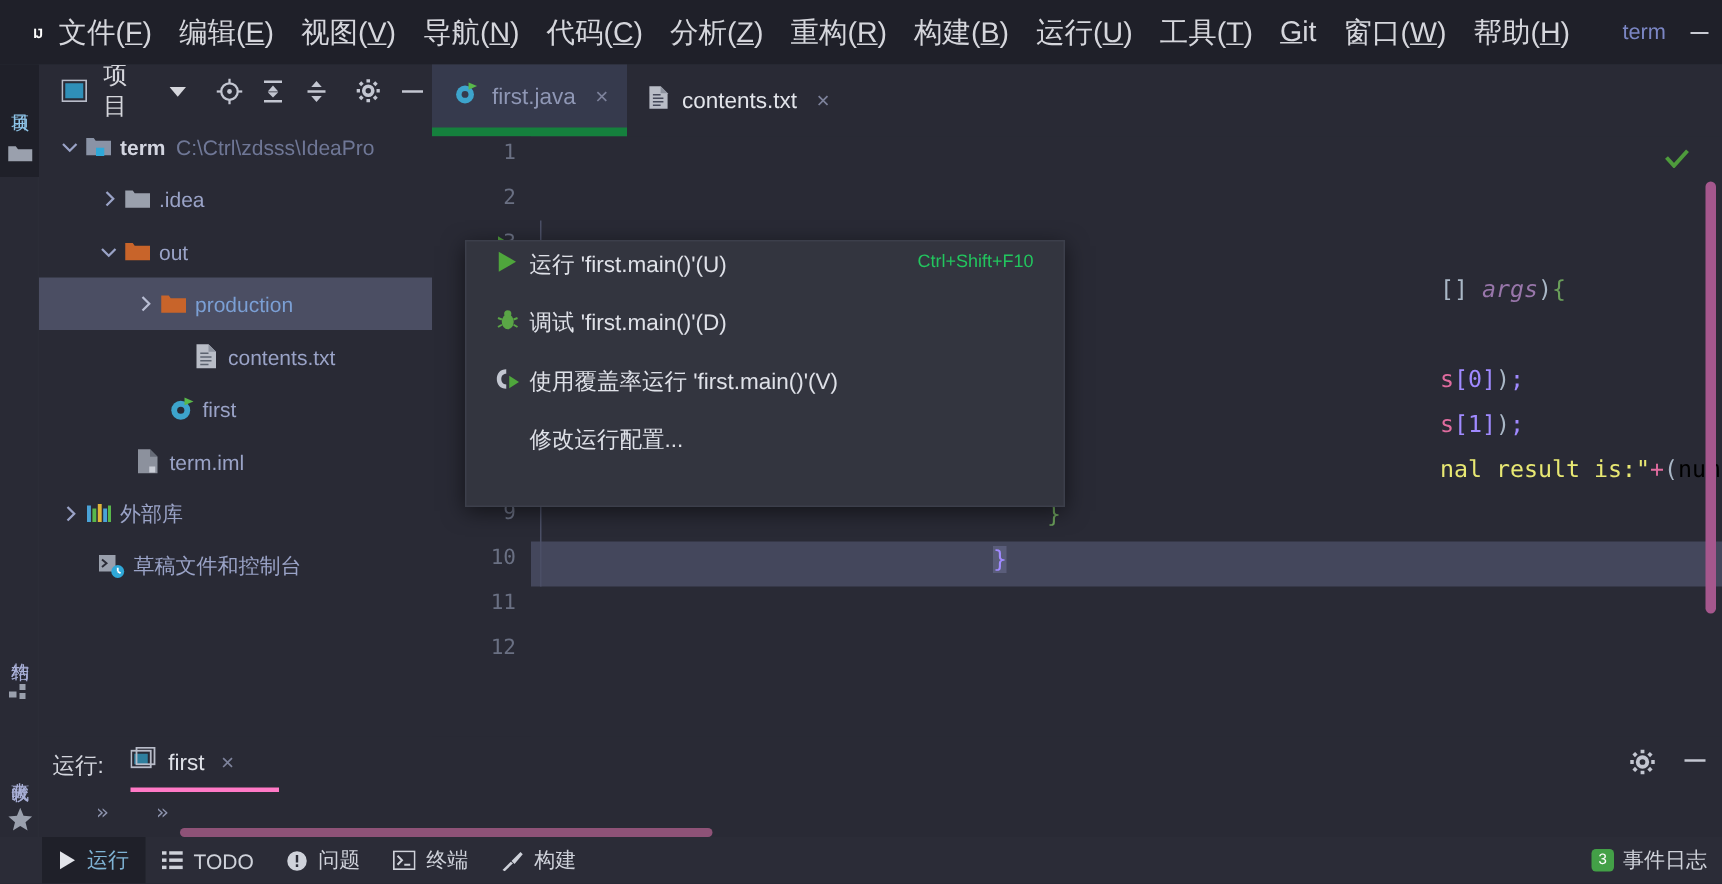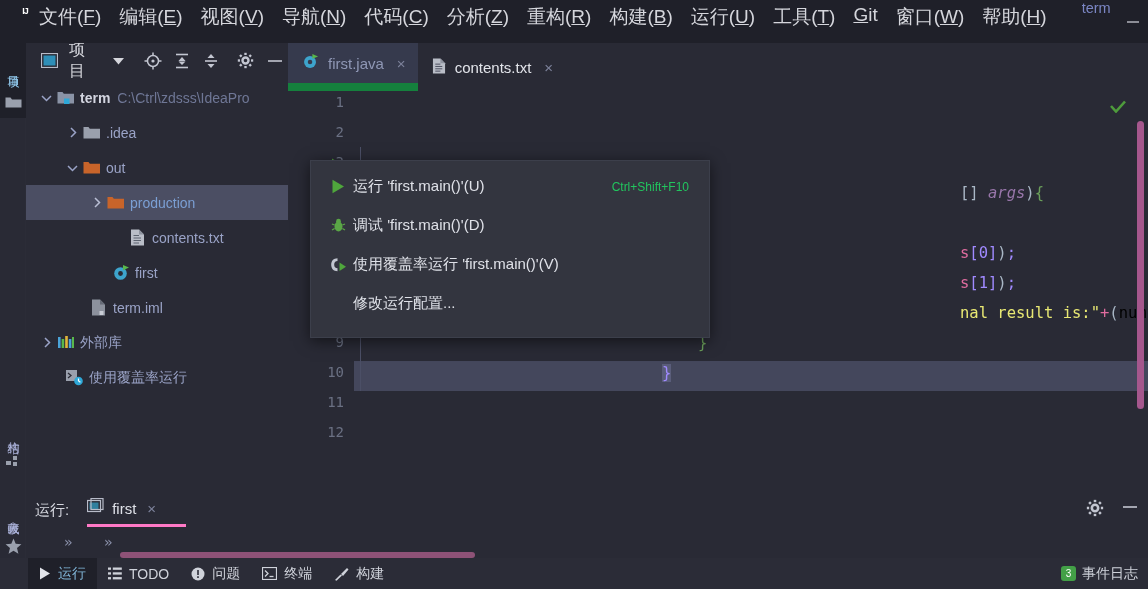--- a/index.html
+++ b/index.html
@@ -7,21 +7,21 @@
     width: 1148px; height: 589px;
     background: #2b2b38;
     font-family: "Liberation Sans", "DejaVu Sans", sans-serif;
     overflow: hidden;
   }
   #app { position: relative; width: 1148px; height: 589px; background: #292a35; }
 
   
   .menubar {
     position: absolute; left: 0; top: 0; width: 1148px; height: 43px;
-    background: #1f2029; display: flex; 
+    background: #1f2029; display: flex; align-items: center;
   }
   .ij-logo {
     width: 22px; height: 22px; margin-left: 14px; margin-right: 16px;
     border-radius: 3px;
     background: linear-gradient(135deg, #fe315d 0%, #f97a12 18%, #b24aff 55%, #087cfa 100%);
     position: relative;
   }
   .ij-logo::after {
     content: ""; position: absolute; left: 3px; top: 3px; right: 3px; bottom: 3px;
     background: #1b1c24; border-radius: 2px;
@@ -88,21 +88,21 @@
     background: #7d4f6b; border-radius: 3px;
   }
 
   
   .editor {
     position: absolute; left: 288px; top: 43px; width: 860px; height: 448px;
     background: #292a35;
   }
   .tabbar { height: 48px; display: flex; align-items: stretch; background: #292a35; }
   .etab { display: flex; align-items: center; padding: 0 12px 0 14px; font-size: 15px; color: #b6bbd4; }
-  .etab.active { background: #363a4d; border-bottom: 8px solid #15803d; }
+  .etab.active { background: #363a4d; border-bottom: 6px solid #15803d; }
   .etab .tlabel { margin-left: 9px; }
   .etab.active .tlabel { color: #8f97b5; }
   .etab .x { margin-left: 13px; color: #7d829b; font-size: 15px; }
 
   .code-area { position: relative; height: 400px; background: #292a35; overflow: hidden; }
   .gutter {
     position: absolute; left: 0; top: 0; width: 66px; height: 400px; background: #292a35;
   }
   .lnum {
     position: absolute; right: 10px; color: #6a7083; font-size: 14px;
@@ -129,21 +129,21 @@
     background: #a5578d; border-radius: 4px;
   }
 
   
   .popup {
     position: absolute; left: 310px; top: 160px; width: 400px; height: 178px;
     background: #33353f; box-shadow: 0 3px 14px rgba(0,0,0,.55);
     border: 1px solid #3c3f4b; z-index: 40; padding-top: 6px;
   }
   .pitem {
-    height: 39px; display: flex; align-items: center; padding-left: 12px;
+    height: 39px; display: flex; align-items: flex-start; padding-left: 12px;
     color: #dfe1e8; font-size: 15px; white-space: nowrap;
   }
   .pitem .picon { width: 30px; display:flex; align-items:center; justify-content:center; }
   .pitem .plabel { }
   .pitem .pshort { margin-left: auto; margin-right: 20px; color: #22c55e; font-size: 12px; }
 
   
   .runpanel {
     position: absolute; left: 26px; top: 491px; width: 1122px; height: 67px;
     background: #292a35;
@@ -439,21 +439,21 @@
       <div class="trow" style="padding-left:38px">
         <div class="ic">
           <svg width="19" height="17" viewBox="0 0 19 17">
               <path d="M1 1h11v11H1z" fill="#9aa0ad"></path>
               <polyline points="3,4 6,6.5 3,9" fill="none" stroke="#2b2c37" stroke-width="1.3"></polyline>
               <circle cx="13.5" cy="12" r="4.3" fill="#2fa8d8"></circle>
               <line x1="13.5" y1="9.5" x2="13.5" y2="12" stroke="#fff" stroke-width="1.2"></line>
               <line x1="13.5" y1="12" x2="15.4" y2="13.2" stroke="#fff" stroke-width="1.2"></line>
             </svg>
         </div>
-        <span class="label">使用覆盖率运行</span>
+        <span class="label">草稿文件和控制台</span>
       </div>
     </div>
     <div class="proj-hscroll"></div>
   </div>
 
   <div class="editor">
     <div class="tabbar">
       <div class="etab active">
         <span>
           <svg width="17" height="17" viewBox="0 0 18 18">

